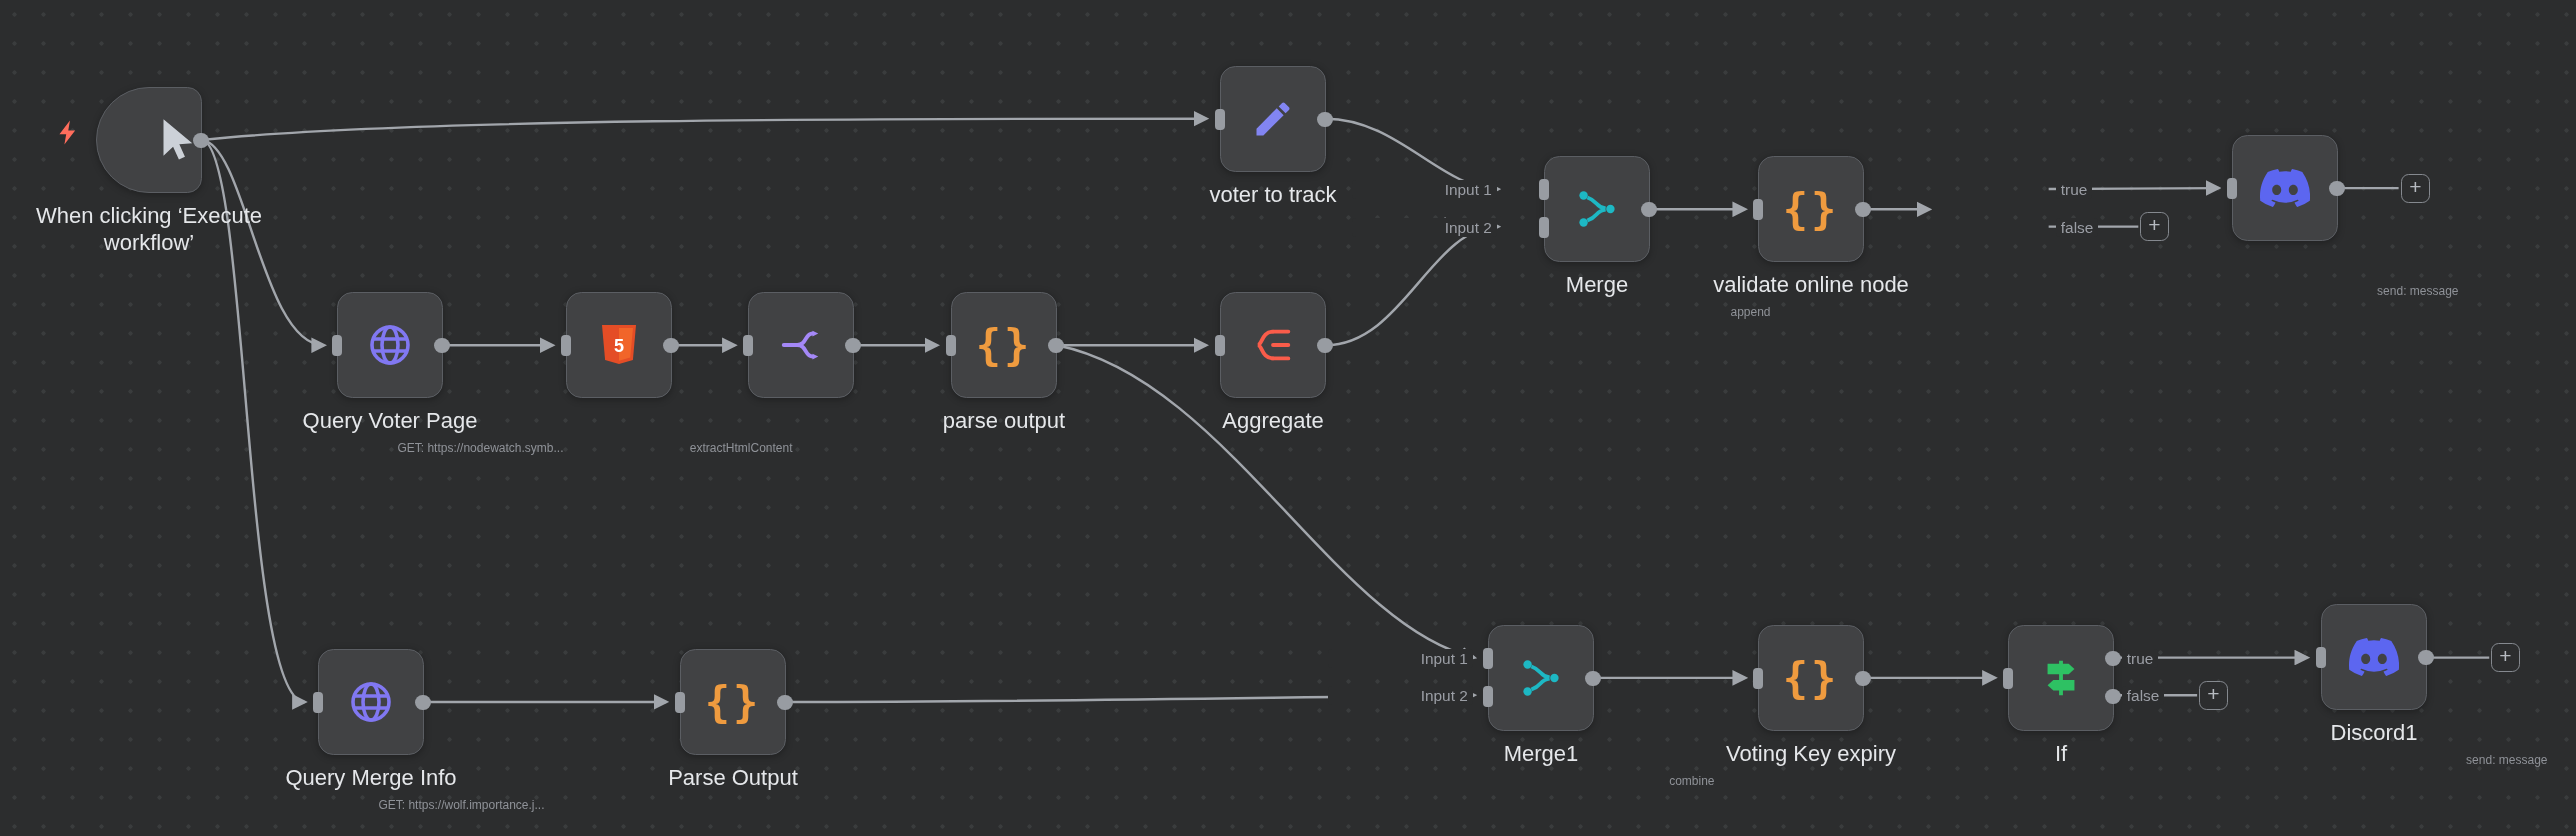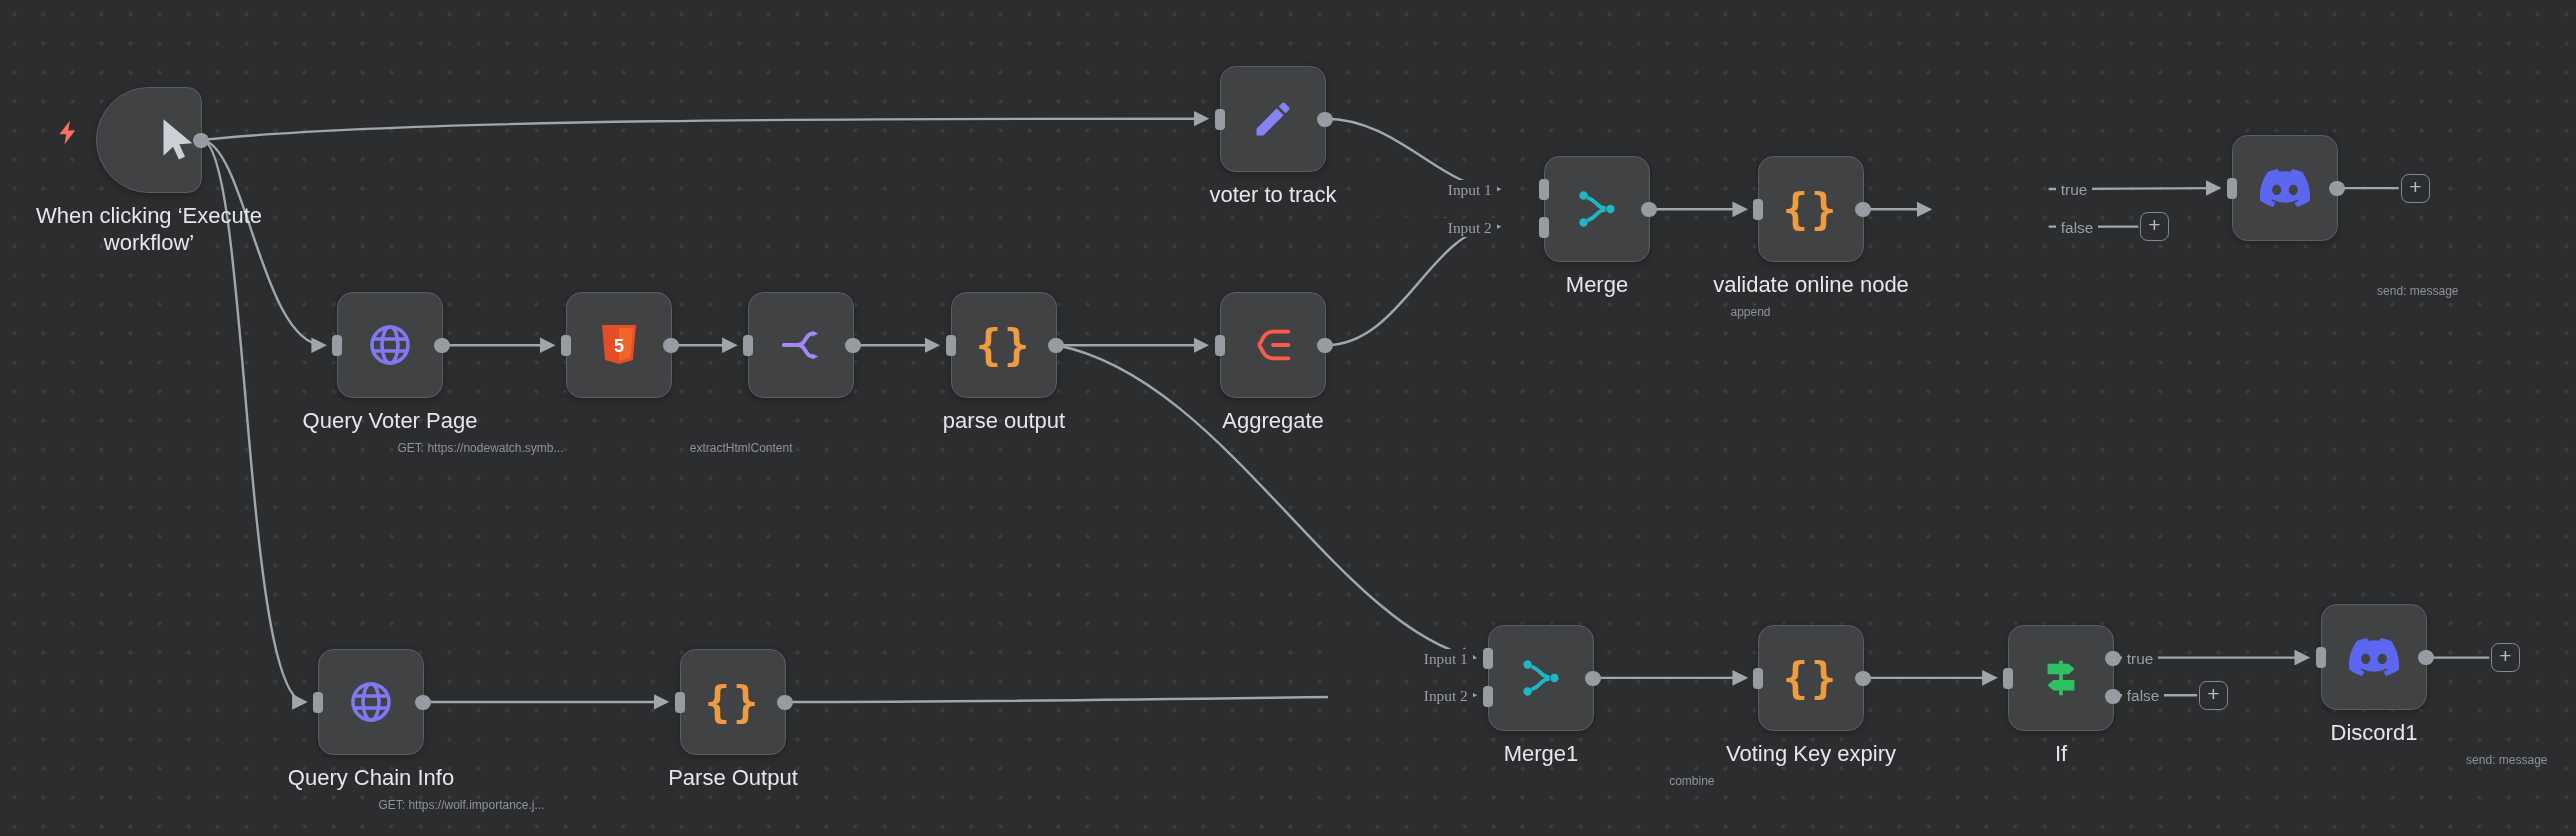--- a/index.html
+++ b/index.html
@@ -21,21 +21,21 @@
   .nsub{position:absolute;top:145px;left:50%;transform:translateX(-50%);
     width:347px;text-align:right;color:#8f9298;font-size:12px;line-height:21px;}
   .pin{position:absolute;left:-5.8px;width:9.6px;height:21px;top:42px;
     background:#989ca2;border-radius:3.9px;}
   .pin.i1{top:22px}.pin.i2{top:60px}
   .pout{position:absolute;right:-7.7px;top:45px;width:15.4px;height:15.4px;
     border-radius:50%;background:#989ca2;}
   .pout.o1{top:25px}.pout.o2{top:63px}
   .portlabel{position:absolute;font-size:15.4px;color:#9b9ea5;line-height:17.4px;
     background:#2c2d2e;padding:1px 4.8px;border-radius:3.9px;z-index:3;}
-  .pl-right{width:135px;text-align:right;font-family:Liberation Serif, serif;}
+  .pl-right{width:135px;text-align:right;}
   .plusbox{position:absolute;width:29px;height:29px;border:1.9px solid #85898f;
     border-radius:7.7px;background:#2c2d2e;color:#b6bac0;font-size:21px;
     line-height:24px;text-align:center;box-sizing:border-box;z-index:2;}
   .braces{font-family:"DejaVu Sans Mono",monospace;font-weight:bold;
     font-size:42px;color:#ef9b3f;letter-spacing:2.9px;}
   .bolt{position:absolute;left:54px;top:118px;z-index:2;}
   .icsvg{display:block;}
 </style>
 </head>
 <body>
@@ -176,21 +176,21 @@
   </div>
 
   <div class="node" style="left:318px;top:649px">
     <svg class="icsvg" width="48" height="48" viewBox="0 0 24 24" fill="none" stroke="#8178f2" stroke-width="1.8">
       <circle cx="12" cy="12" r="9"></circle>
         <ellipse cx="12" cy="12" rx="4" ry="9"></ellipse>
       <path d="M3.6 9h16.8M3.6 15h16.8"></path>
     </svg>
     <span class="pin"></span>
     <span class="pout"></span>
-    <div class="nlabel">Query Chain Info</div>
+    <div class="nlabel">Query Merge Info</div>
     <div class="nsub">GET: https://wolf.importance.j...</div>
   </div>
 
   <div class="node" style="left:680px;top:649px">
     <span class="braces">{}</span>
     <span class="pin"></span>
     <span class="pout"></span>
     <div class="nlabel">Parse Output</div>
   </div>
 

